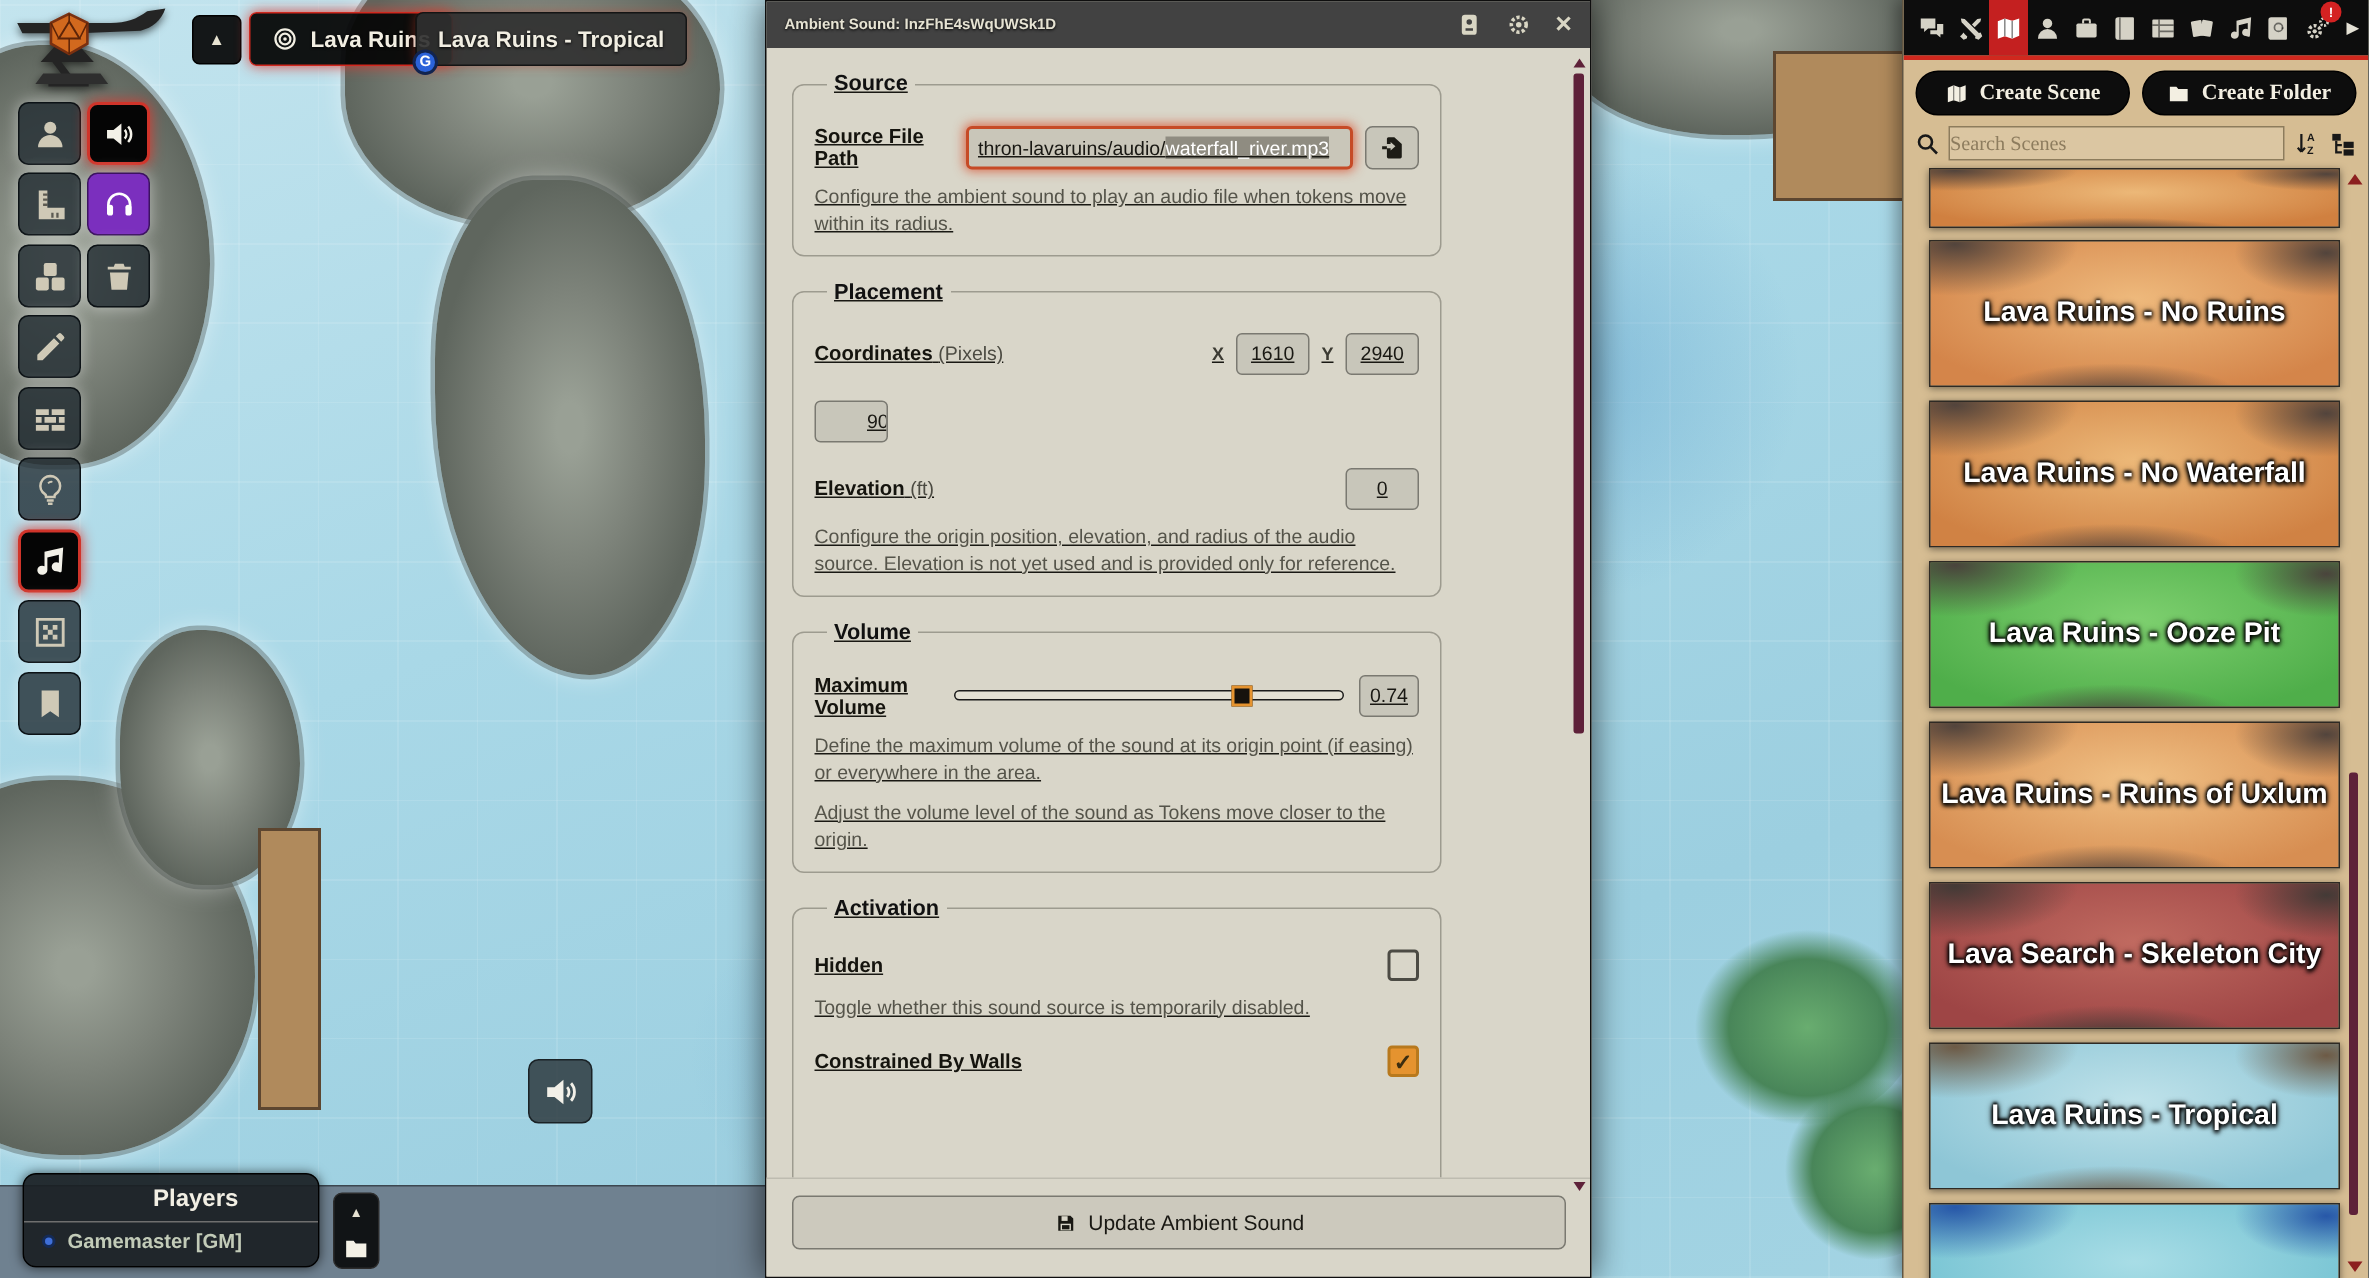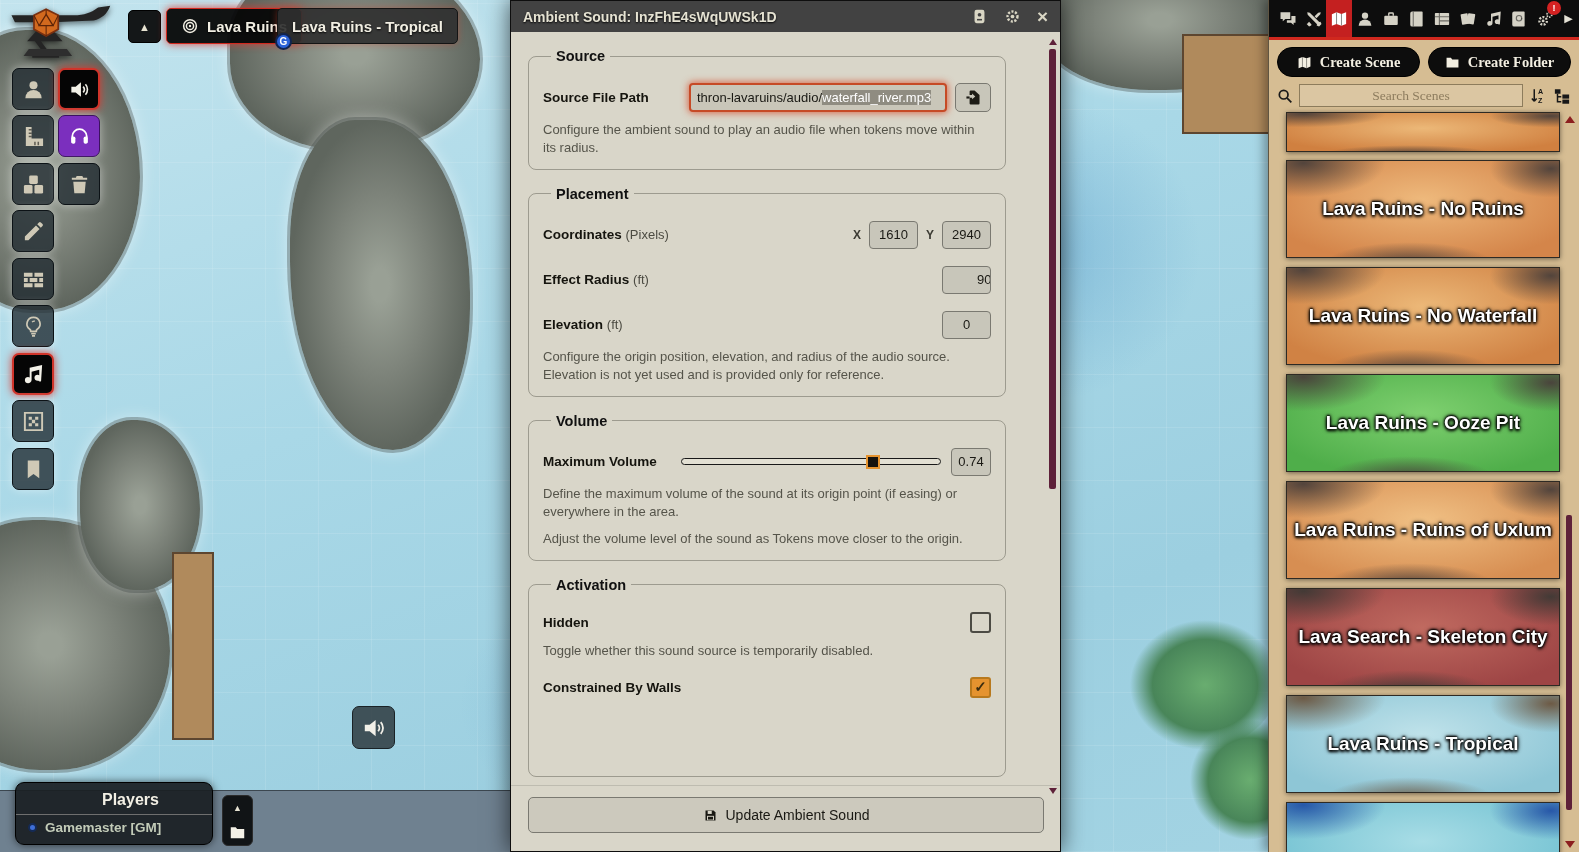--- a/index.html
+++ b/index.html
@@ -63,27 +63,27 @@
   .hotbar-ctrl { position:absolute; left:222px; top:795px; width:31px; height:51px; background:rgba(4,4,4,.88);
     border:1px solid #2c2c2c; border-radius:6px; display:flex; flex-direction:column; }
   .hotbar-ctrl button { flex:1; background:none; border:none; color:#e6e2d2; display:flex; align-items:center; justify-content:center; font-size:9px; }
   .hotbar-ctrl svg { width:17px; height:17px; color:#f4f1e6; }
 
   
   .window { position:absolute; left:510px; top:0; width:551px; height:852px; background:#d9d6c9;
     box-shadow:0 0 22px rgba(0,0,0,.65); border:1px solid #0e0e0e; }
   .win-head { position:absolute; top:0; left:0; right:0; height:31px; background:#424242;
     display:flex; align-items:center; padding:0 12px; gap:16px; }
-  .win-title { flex:1; color:#e6e3d3; font-size:14px; font-weight:bold; text-shadow:0 1px 2px #000; white-space:nowrap; }
+  .win-title { flex:1; color:#e6e3d3; font-size:10px; font-weight:bold; text-shadow:0 1px 2px #000; white-space:nowrap; }
   .win-head .hicon { color:#d9d6c4; display:flex; align-items:center; justify-content:center; }
   .win-head .hicon svg { width:17px; height:17px; }
   .win-close { color:#d9d6c4; font-size:19px; font-weight:bold; line-height:1; }
   .win-body { position:absolute; top:31px; left:0; right:14px; bottom:66px; overflow:hidden; font-size:13.5px; color:#191813; }
 
-  fieldset { border:1px solid rgba(20,20,10,.3); border-radius:8px; margin:16px 12px 4px 17px; padding:2px 14px 12px; width:478px; }
+  fieldset { border:1px solid rgba(20,20,10,.3); border-radius:8px; margin:16px 12px 4px 17px; padding:2px 14px 12px; width:433px;text-decoration:underline; }
   legend { font-size:14.5px; font-weight:bold; padding:0 5px; margin-left:8px; color:#111; }
   .form-group { display:flex; align-items:center; margin-top:17px; }
   .form-group > label { flex:1; font-weight:bold; font-size:13.5px; color:#15140e; }
   .units { font-weight:normal; color:#4c4b42; font-size:13px; }
   .hint { color:#55544a; font-size:13px; line-height:1.38; margin-top:9px; }
 
   .num-input { height:28px; background:rgba(0,0,0,.075); border:1px solid #7a7971; border-radius:4px;
     text-align:center; font-size:13px; color:#191813; font-family:"Liberation Sans",sans-serif; }
   .xy-label { font-size:12px; font-weight:bold; color:#3c3b33; margin:0 8px; }
 
@@ -130,21 +130,21 @@
 
   .sb-actions { position:absolute; top:47px; left:8px; right:8px; display:flex; gap:8px; }
   .pill-btn { flex:1; height:30px; border-radius:16px; background:#0d0d0d; border:1px solid #000; color:#f3efe2;
     font-family:"Liberation Serif", serif; font-weight:bold; font-size:14.5px;
     display:flex; align-items:center; justify-content:center; gap:8px; }
   .pill-btn svg { width:15px; height:15px; }
 
   .sb-search { position:absolute; top:84px; left:8px; right:8px; height:23px; display:flex; align-items:center; gap:6px; }
   .sb-search .mag { color:#181818; } .sb-search .mag svg { width:16px; height:16px; display:block; }
   .search-input { flex:1; height:23px; background:rgba(255,255,255,.14); border:1px solid #8d7c5c;
-    text-align:center; font-family:"Liberation Serif", serif; font-size:13.5px; color:#3a2f1d; }
+    font-family:"Liberation Serif", serif; font-size:13.5px; color:#3a2f1d; }
   .search-input::placeholder { color:#8d7c5e; }
   .sb-search .sicon { color:#181818; } .sb-search .sicon svg { width:18px; height:18px; display:block; }
 
   .scene-item { position:absolute; left:17px; width:274px; height:98px; border:1px solid #2e2a24;
     box-shadow:0 1px 5px rgba(0,0,0,.5); display:flex; align-items:center; justify-content:center; overflow:hidden; }
   .scene-item .sname { font-size:19px; font-weight:bold; color:#fff; text-align:center; white-space:nowrap;
     text-shadow:0 0 3px #000, 0 0 5px #000, 0 2px 3px #000, 0 -1px 2px #000; }
   .sidebar .sb-scroll-up { position:absolute; right:4px; top:116px; width:0; height:0;
     border-left:5px solid transparent; border-right:5px solid transparent; border-bottom:7px solid #8c1f1f; }
   .sidebar .sb-scroll-down { position:absolute; right:4px; top:841px; width:0; height:0;
@@ -352,21 +352,20 @@
       <fieldset>
         <legend>Placement</legend>
         <div class="form-group">
           <label><span>Coordinates</span> <span class="units">(Pixels)</span></label>
           <span class="xy-label">X</span>
           <input class="num-input" style="width: 49px;" value="1610">
           <span class="xy-label">Y</span>
           <input class="num-input" style="width: 49px;" value="2940">
         </div>
         <div class="form-group">
-          <label><span>Effect Radius</span> <span class="units">(ft)</span></label>
           <input class="num-input" style="width: 49px; padding-left: 34px;" value="90">
         </div>
         <div class="form-group">
           <label><span>Elevation</span> <span class="units">(ft)</span></label>
           <input class="num-input" style="width: 49px;" value="0">
         </div>
         <p class="hint">Configure the origin position, elevation, and radius of the audio source. Elevation is not yet used and is provided only for reference.</p>
       </fieldset>
 
       <fieldset>

